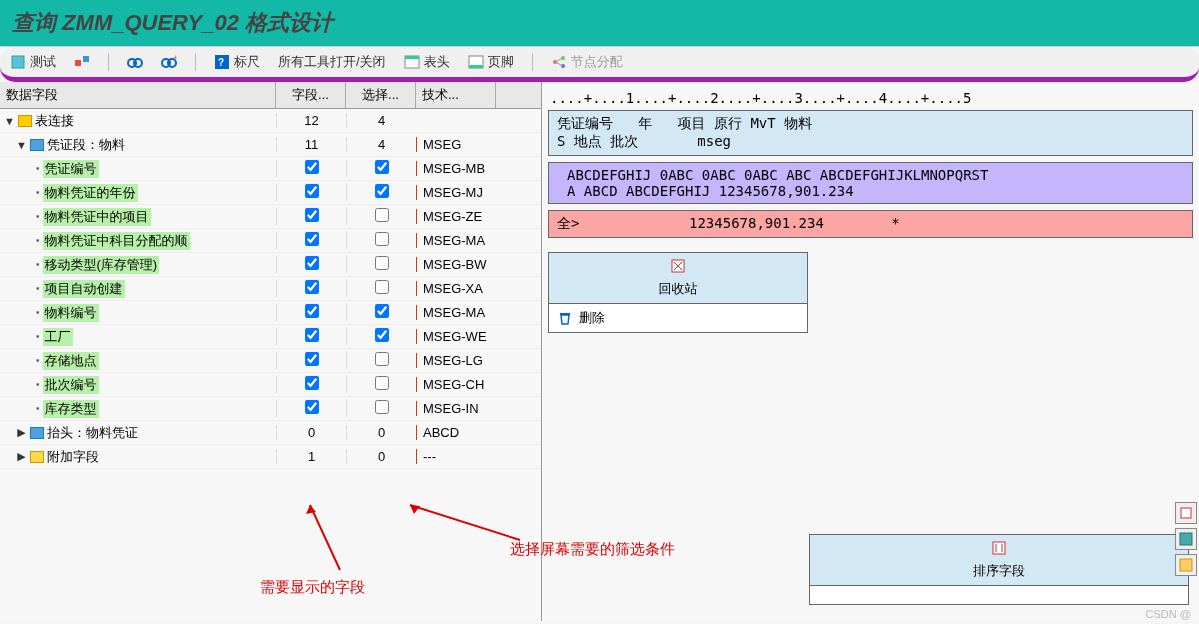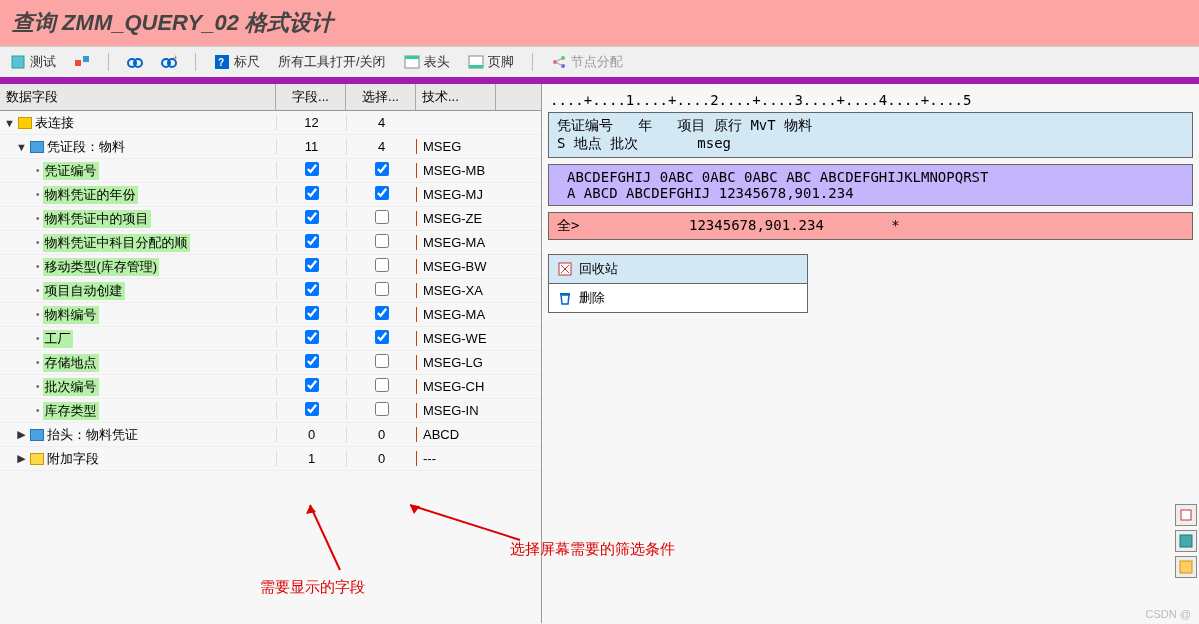--- a/index.html
+++ b/index.html
@@ -1,18 +1,18 @@
 <!DOCTYPE html>
 <html><head>
 <meta charset="utf-8">
 <style>
 * { box-sizing: border-box; margin: 0; padding: 0; }
 body { font-family: "Microsoft YaHei", Arial, sans-serif; font-size: 13px; background: #f5f5f5; width: 1199px; height: 624px; overflow: hidden; position: relative; }
-.title-bar { background: #fca5a5; padding: 8px 12px; border-bottom: 1px solid #ccc; font-size: 22px; font-style: italic; color: #444; font-weight: bold; }
-.toolbar { background: #f0f0f0; padding: 6px 10px; border-bottom: 7px solid #a21caf; display: flex; gap: 18px; align-items: center; }
+.title-bar { background: #14b8a6; padding: 8px 12px; border-bottom: 1px solid #ccc; font-size: 22px; font-style: italic; color: #444; font-weight: bold; }
+.toolbar { background: #f0f0f0; padding: 6px 10px; border-bottom: 5px solid #a21caf; display: flex; gap: 18px; align-items: center; border-radius: 15px; }
 .tb-item { display: flex; align-items: center; gap: 4px; cursor: pointer; color: #333; }
 .tb-sep { width: 1px; height: 18px; background: #bbb; }
 .ico { display: inline-block; width: 16px; height: 16px; }
 .main { display: flex; height: calc(100% - 85px); }
 .left { width: 542px; border-right: 1px solid #999; background: #f7f7f7; display: flex; flex-direction: column; }
 .grid-head { display: flex; background: #e8e8e8; border-bottom: 1px solid #999; }
 .gh { padding: 4px 6px; border-right: 1px solid #aaa; font-size: 13px; }
 .gh-name { width: 276px; } .gh-f { width: 70px; text-align: center; } .gh-s { width: 70px; text-align: center; } .gh-t { width: 80px; }
 .tree-rows { overflow-y: auto; flex: 1; }
 .trow { display: flex; align-items: center; height: 24px; border-bottom: 1px solid #eee; }
@@ -26,21 +26,21 @@
 .table-ico { width:14px; height:12px; background:#4aa3df; display:inline-block; border:1px solid #2277bb; }
 .table-ico2 { width:14px; height:12px; background:#ffd84a; display:inline-block; border:1px solid #cc9900; }
 .hl { background: #b7f0a8; padding: 0 2px; }
 input[type=checkbox] { width: 14px; height: 14px; }
 .right { flex: 1; padding: 4px 6px; position: relative; background: #f7f7f7; }
 .ruler { font-family: monospace; font-size: 14px; padding: 4px 2px; white-space: pre; letter-spacing: 0; }
 .hdr-box { border: 1px solid #666; background: #d3e8f5; padding: 4px 8px; font-family: monospace; font-size: 14px; white-space: pre; margin-bottom: 6px; }
 .body-box { border: 1px solid #666; background: #c4b5fd; padding: 4px 18px; font-family: monospace; font-size: 14px; white-space: pre; margin-bottom: 6px; }
 .total-box { border: 1px solid #666; background: #fca5a5; padding: 4px 8px; font-family: monospace; font-size: 14px; white-space: pre; margin-bottom: 14px; }
 .panel { border: 1px solid #666; width: 260px; margin-bottom: 6px; }
-.panel-hdr { background: #d3e8f5; padding: 5px 8px; display: flex; align-items: center; gap: 6px; border-bottom: 1px solid #666; }
+.panel-hdr { background: #d3e8f5; padding: 5px 8px; display: flex; align-items: center; gap: 6px; border-bottom: 1px solid #666; flex-direction: column; }
 .panel-row { background: #fff; padding: 5px 8px; display: flex; align-items: center; gap: 6px; }
 .sort-panel { position: absolute; right: 10px; bottom: 10px; width: 380px; }
 .right-icons { position: absolute; right: 2px; top: 420px; display:flex; flex-direction:column; gap:4px; }
 .right-icons .ribox { width:22px; height:22px; border:1px solid #888; background:#eee; display:flex; align-items:center; justify-content:center; }
 .annot { position: absolute; color: #d00; font-size: 15px; pointer-events: none; }
 .arrow { position:absolute; pointer-events:none; }
 .watermark { position:absolute; right:8px; bottom:4px; color:#bbb; font-size:11px; }
 </style>
 </head>
 <body>
@@ -279,20 +279,30 @@
       </div>
       <div class="panel-row">
         <svg class="ico" viewBox="0 0 16 16">
             <path d="M4 5 h8 l-1 9 h-6 z" fill="none" stroke="#06c" stroke-width="1.5"></path>
             <rect x="3" y="3" width="10" height="2" fill="#06c"></rect>
           </svg>
         <span>删除</span>
       </div>
     </div>
 
+    <div class="panel sort-panel">
+      <div class="panel-hdr">
+        <svg class="ico" viewBox="0 0 16 16">
+            <rect x="2" y="2" width="12" height="12" fill="#fff" stroke="#c33"></rect>
+            <path d="M5 4 v8 M11 4 v8" stroke="#c33"></path>
+          </svg>
+        <span>排序字段</span>
+      </div>
+      <div class="panel-row" style="height:18px"></div>
+    </div>
 
     <div class="right-icons">
       <div class="ribox">
           <svg width="14" height="14">
             <rect x="2" y="2" width="10" height="10" fill="#fff" stroke="#c33"></rect>
           </svg>
         </div>
       <div class="ribox">
           <svg width="14" height="14">
             <rect x="1" y="1" width="12" height="12" fill="#4aa" stroke="#277"></rect>

